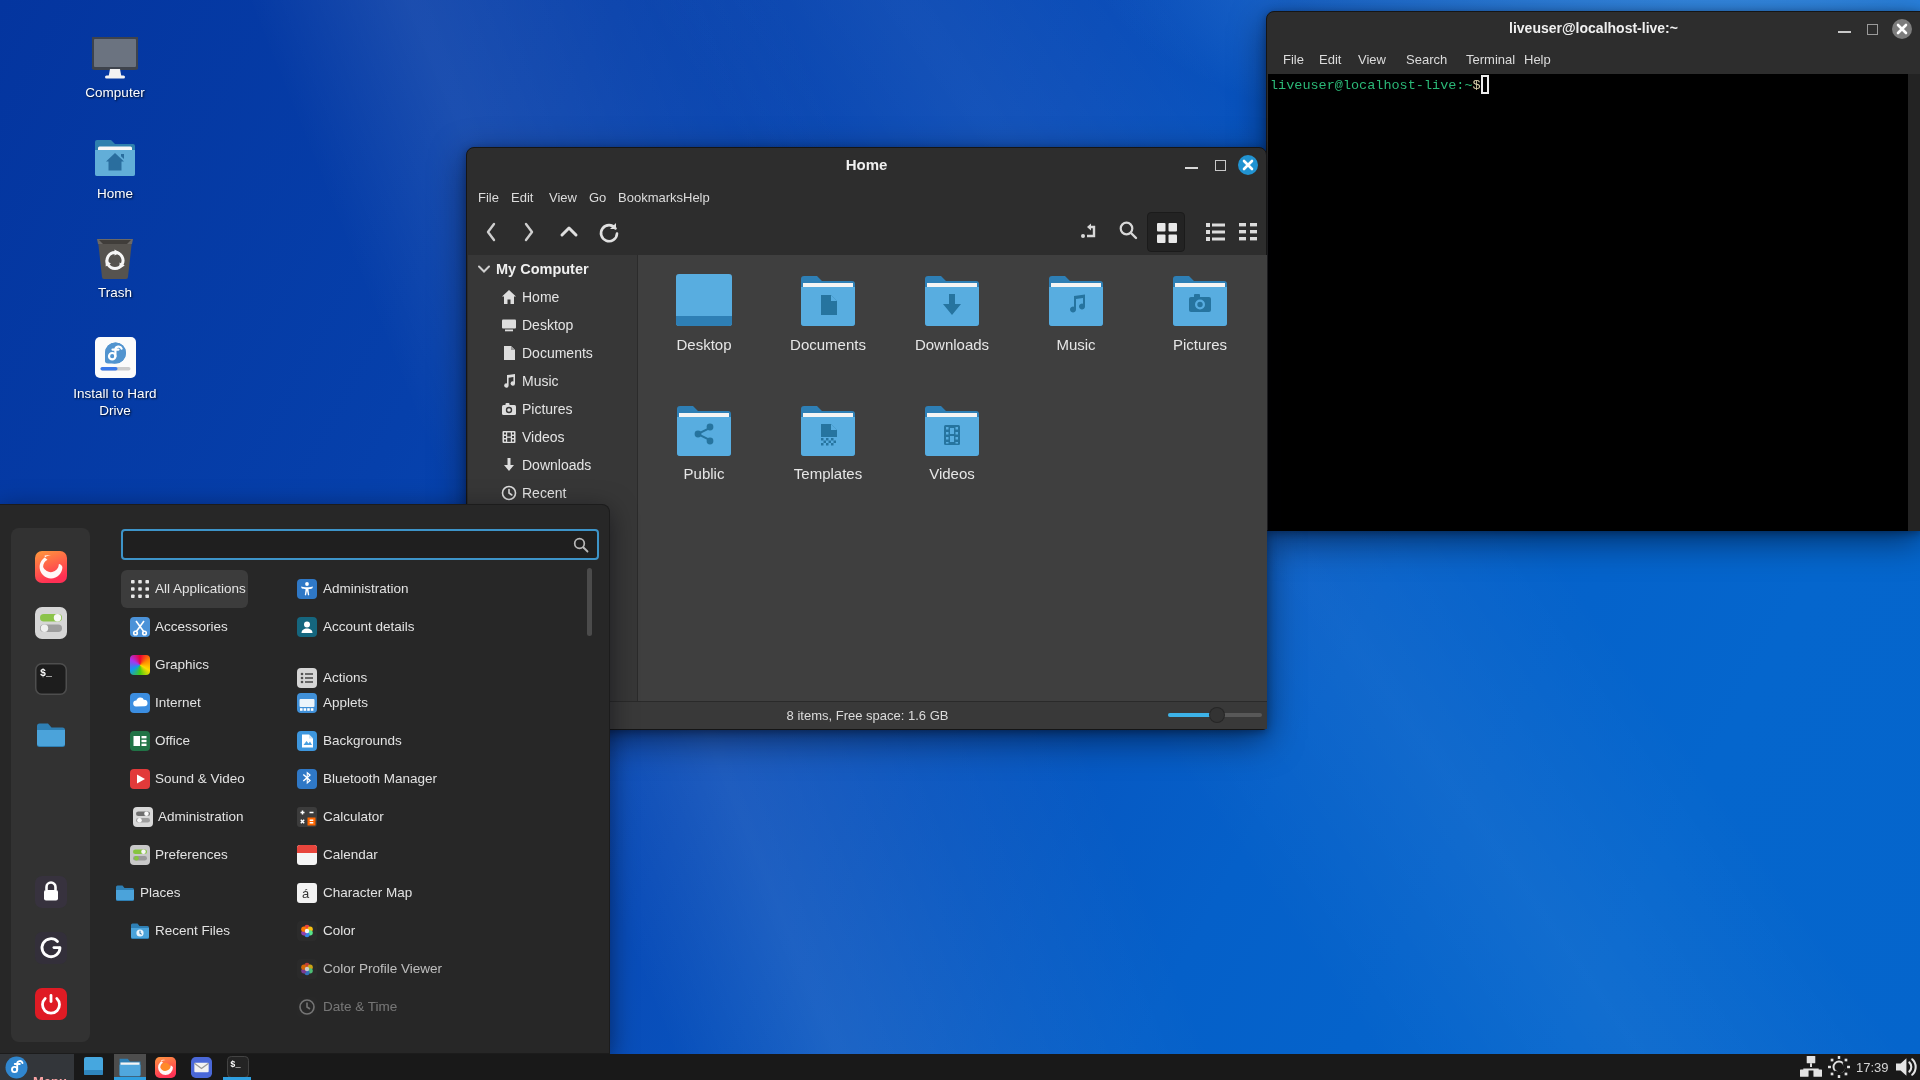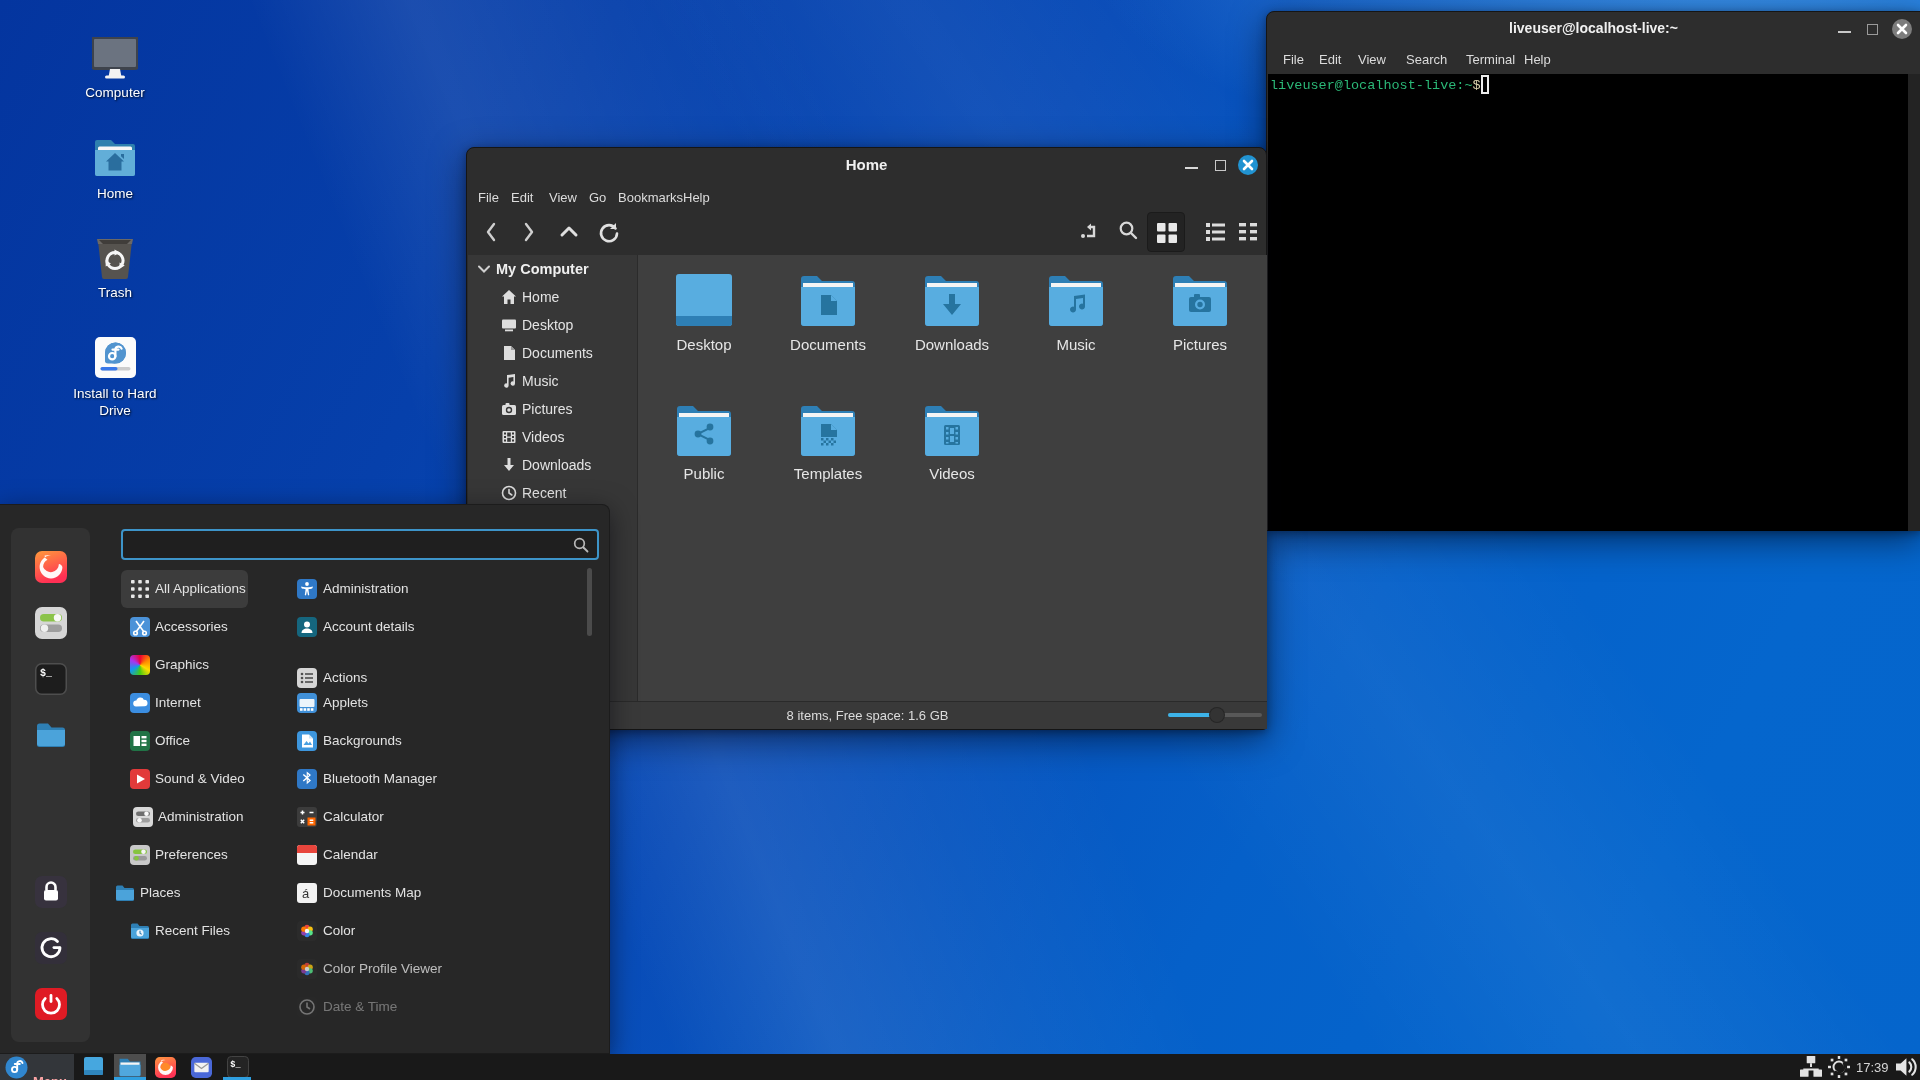--- a/index.html
+++ b/index.html
@@ -644,21 +644,21 @@
             <rect width="20" height="20" rx="3" fill="#f5f5f5"></rect>
             <path d="M0 3 a3 3 0 0 1 3 -3 h14 a3 3 0 0 1 3 3 v5 h-20 z" fill="#e8453c"></path>
           </svg>
         <span style="position:absolute; left:35px;">Calendar</span>
       </div>
       <div class="mrow" style="left:288px; top:369px; width:260px;">
         <svg class="mic" style="left:9px;" viewBox="0 0 20 20">
             <rect width="20" height="20" rx="3" fill="#f2f2f2"></rect>
             <text x="5" y="15" font-size="13" fill="#333" font-family="Liberation Sans">á</text>
           </svg>
-        <span style="position:absolute; left:35px;">Documents Map</span>
+        <span style="position:absolute; left:35px;">Character Map</span>
       </div>
       <div class="mrow" style="left:288px; top:407px; width:260px;">
         <svg class="mic" style="left:9px;" viewBox="0 0 20 20">
             <rect width="20" height="20" rx="4" fill="#2b2b2b"></rect>
             <circle cx="10" cy="6.4" r="2.6" fill="#e8453c"></circle>
             <circle cx="13.2" cy="8.2" r="2.6" fill="#f5c211"></circle>
             <circle cx="13.2" cy="11.8" r="2.6" fill="#57e389"></circle>
             <circle cx="10" cy="13.6" r="2.6" fill="#3584e4"></circle>
             <circle cx="6.8" cy="11.8" r="2.6" fill="#9141ac"></circle>
             <circle cx="6.8" cy="8.2" r="2.6" fill="#ff7800"></circle>

